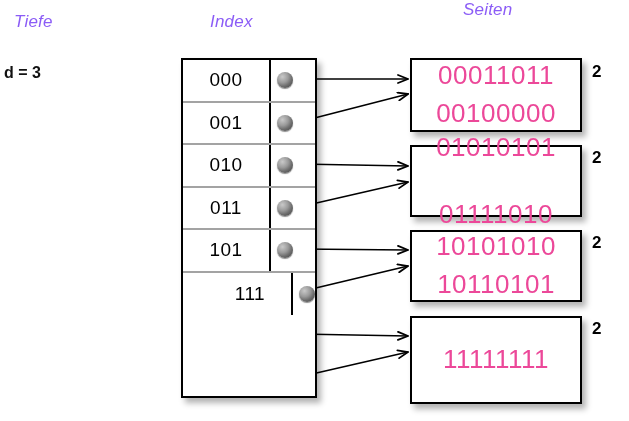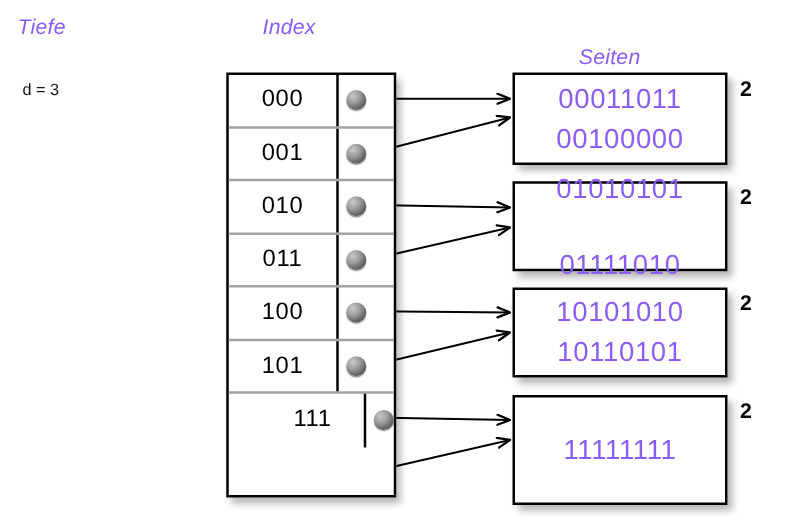--- a/index.html
+++ b/index.html
@@ -19,29 +19,30 @@
     position: absolute;
     font-style: italic;
     font-size: 17px;
     font-weight: 400;
     color: #8b5cf6;
     white-space: nowrap;
     letter-spacing: 0.2px;
   }
   #hdr-tiefe  { left: 14px;  top: 12px; }
   #hdr-index  { left: 210px; top: 12px; }
-  #hdr-seiten { left: 463px; top: 0; margin-top: 36px; }
+  #hdr-seiten { left: 463px; top: 0; }
 
   #depth-value {
     position: absolute;
-    left: 18px;
+    left: 4px;
     top: 64px;
-    font-size: 13px;
+    font-size: 16px;
     color: #111111;
     white-space: nowrap;
+    font-weight: bold;
   }
 
   
   #index-table {
     position: absolute;
     left: 181px;
     top: 58px;
     width: 136px;
     height: 340px;
     box-sizing: border-box;
@@ -91,22 +92,22 @@
     box-sizing: border-box;
     border: 2px solid #000000;
     background: #ffffff;
     box-shadow: 4px 5px 6px rgba(0,0,0,0.30);
     display: flex;
     flex-direction: column;
     align-items: center;
     justify-content: center;
   }
   .page-line {
-    font-size: 22px;
-    color: #8b5cf6;
+    font-size: 26px;
+    color: #ec4899;
     letter-spacing: 0.5px;
     line-height: 1.45;
   }
   .page-depth {
     position: absolute;
     left: 592px;
     font-size: 17px;
     font-weight: bold;
     color: #000000;
   }
@@ -169,26 +170,20 @@
         <span class="ptr-dot"></span>
       </div>
     </div>
     <div class="index-row">
       <div class="index-key">011</div>
       <div class="index-ptr-cell">
         <span class="ptr-dot"></span>
       </div>
     </div>
     <div class="index-row">
-      <div class="index-key">100</div>
-      <div class="index-ptr-cell">
-        <span class="ptr-dot"></span>
-      </div>
-    </div>
-    <div class="index-row">
       <div class="index-key">101</div>
       <div class="index-ptr-cell">
         <span class="ptr-dot"></span>
       </div>
     </div>
     <div class="index-row">
       <div class="index-key">111</div>
       <div class="index-ptr-cell">
         <span class="ptr-dot"></span>
       </div>

